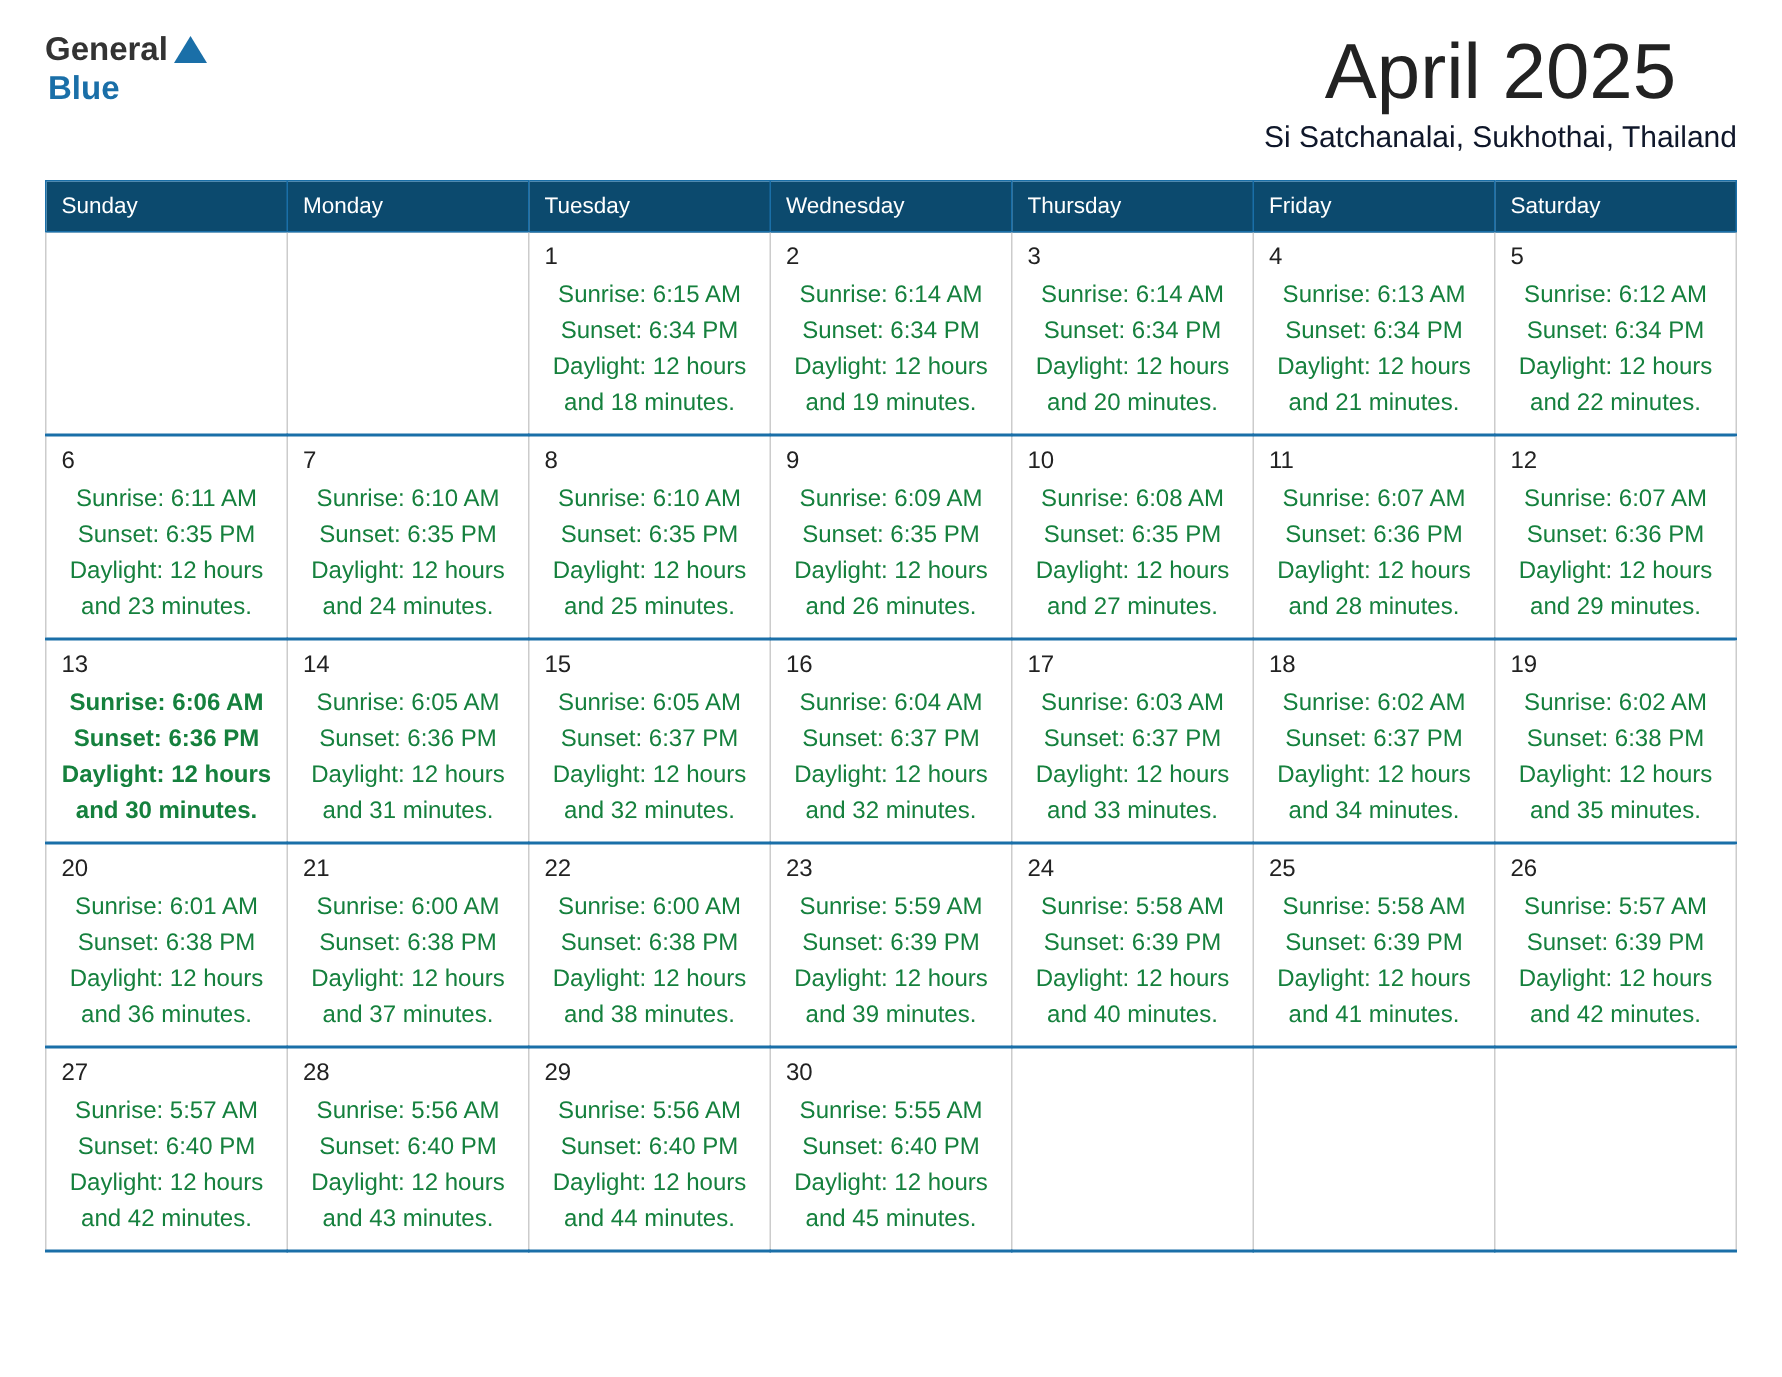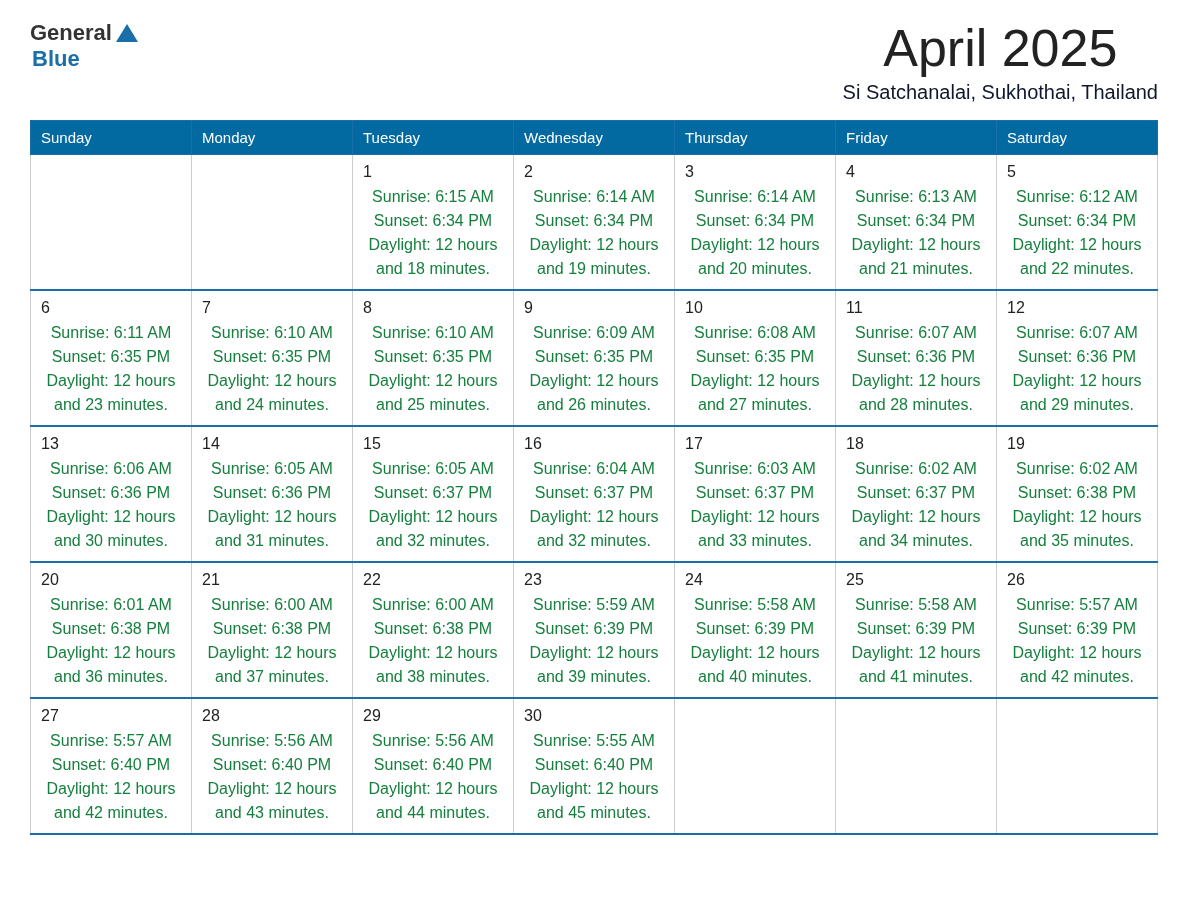--- a/index.html
+++ b/index.html
@@ -52,21 +52,21 @@
     .location-title {
       font-size: 20px;
       color: #0f172a;
       margin-top: 4px;
     }
     table {
       width: 100%;
       border-collapse: collapse;
     }
     thead tr {
-      background-color: #0369a1;
+      background-color: #0c4a6e;
     }
     thead th {
       color: #fff;
       font-size: 15px;
       font-weight: normal;
       padding: 8px 10px;
       text-align: left;
       border: 1px solid #1a6fa8;
     }
     tbody tr {
@@ -220,21 +220,21 @@
           <span class="day-number">12</span>
           <div class="day-info" style="white-space: pre-line;">Sunrise: 6:07 AM
 Sunset: 6:36 PM
 Daylight: 12 hours
 and 29 minutes.</div>
         </td>
       </tr>
       <tr>
         <td>
           <span class="day-number">13</span>
-          <div class="day-info" style="white-space: pre-line;">Sunrise: 6:06 AM
+          <div class="day-info" style="white-space: pre-line; font-weight: bold;">Sunrise: 6:06 AM
 Sunset: 6:36 PM
 Daylight: 12 hours
 and 30 minutes.</div>
         </td>
         <td>
           <span class="day-number">14</span>
           <div class="day-info" style="white-space: pre-line;">Sunrise: 6:05 AM
 Sunset: 6:36 PM
 Daylight: 12 hours
 and 31 minutes.</div>

